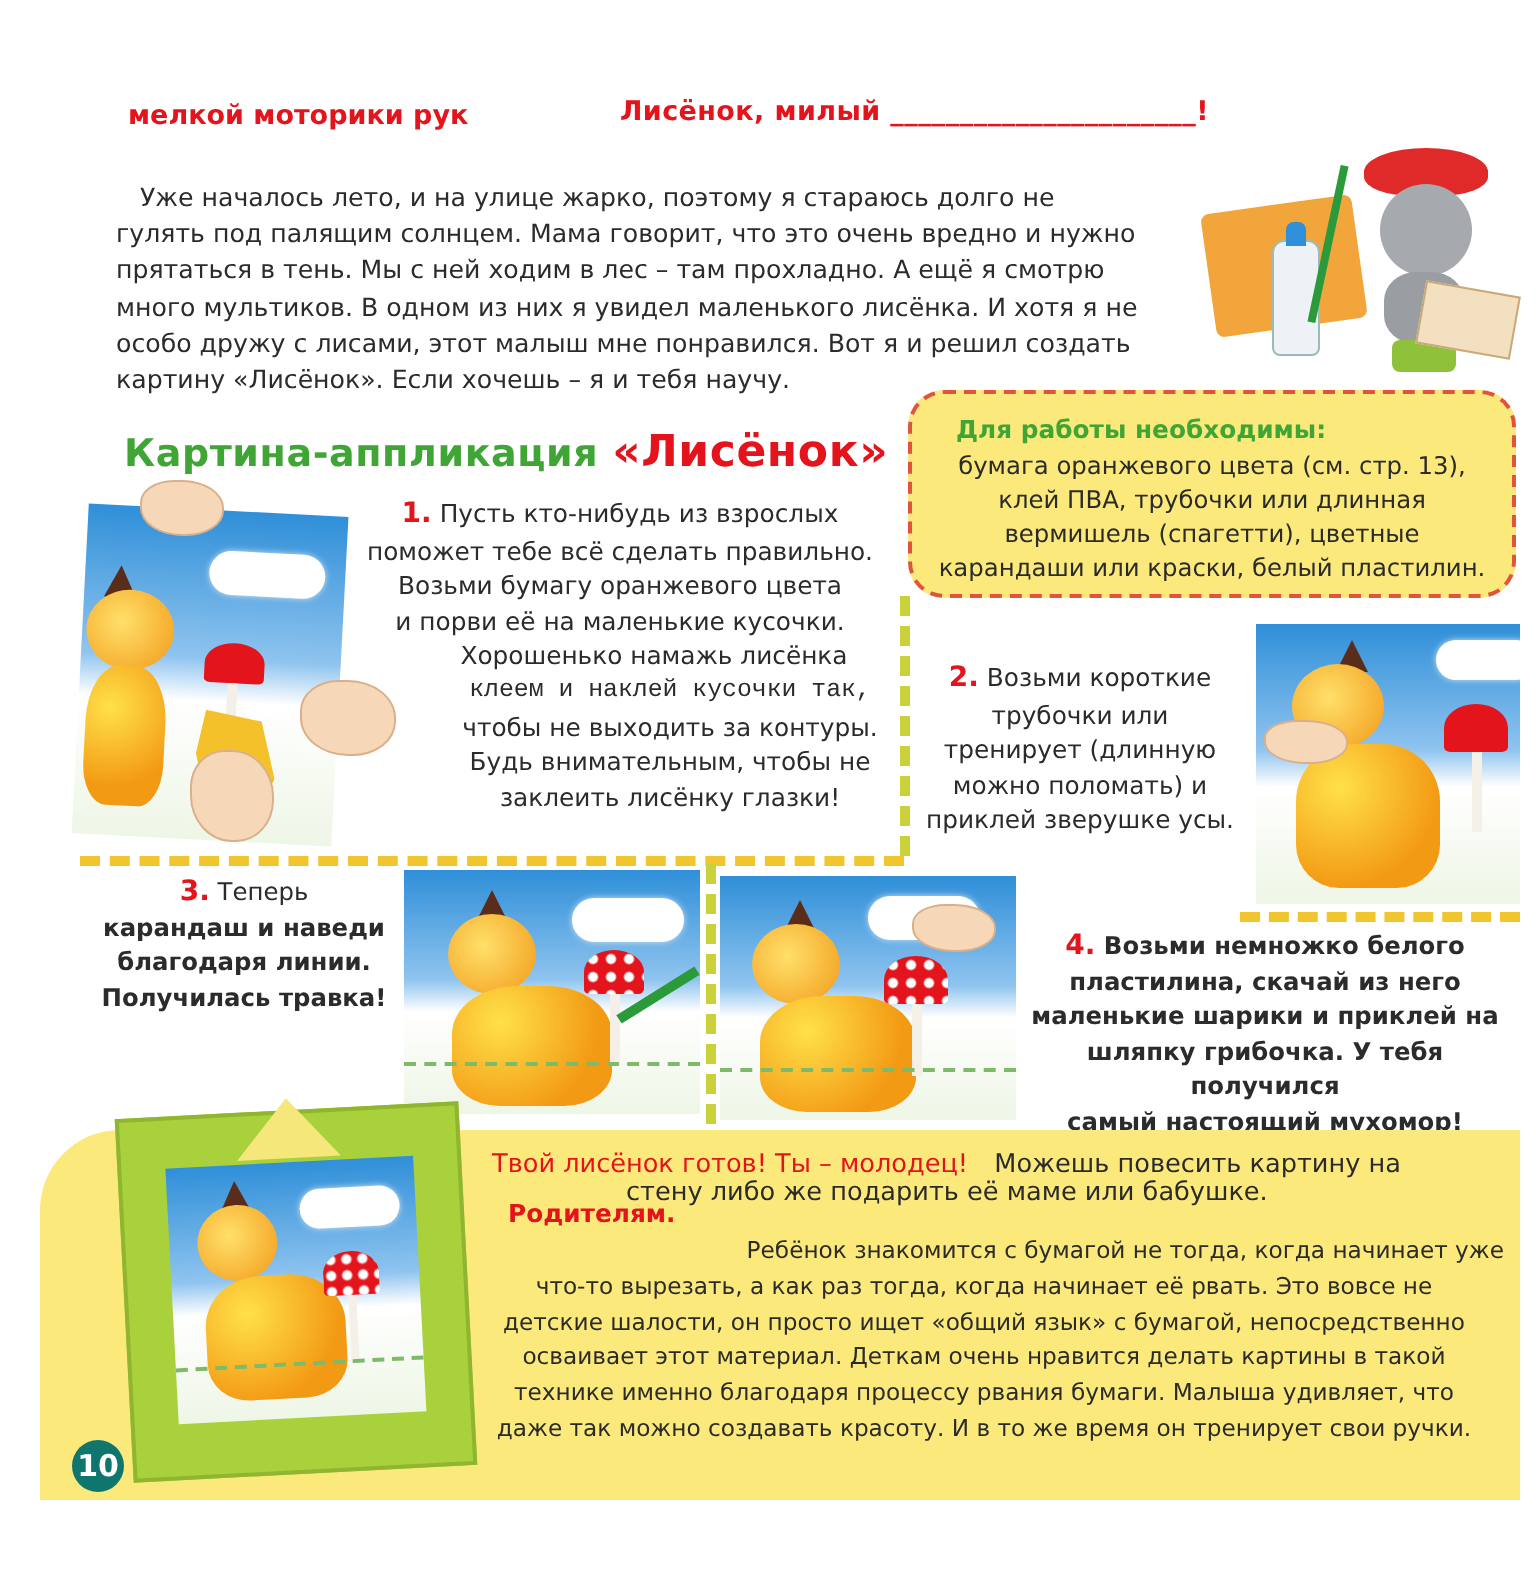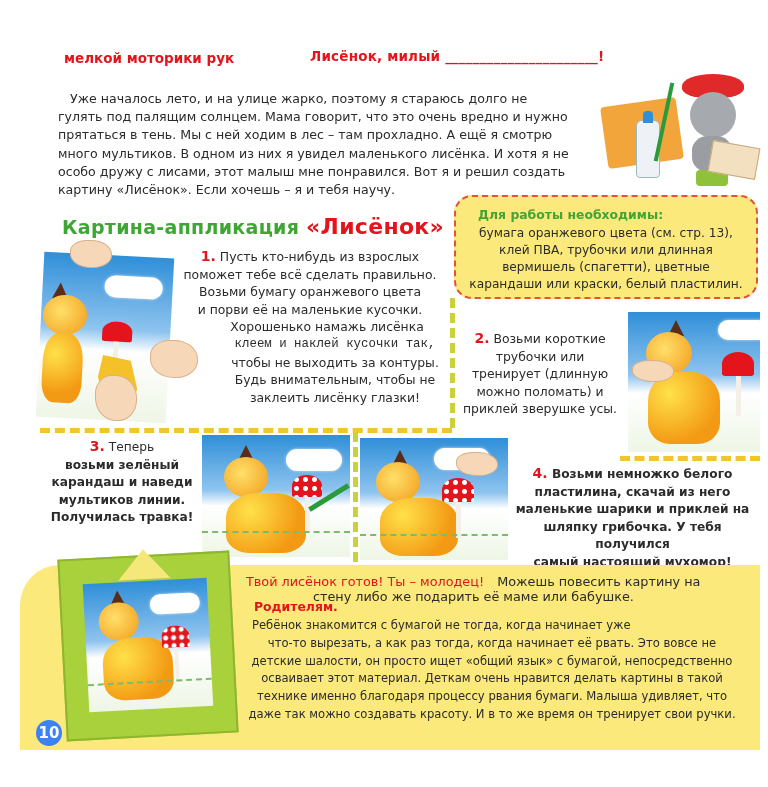--- a/index.html
+++ b/index.html
@@ -21,21 +21,21 @@
   .photo{background:linear-gradient(#2f8fd8 0%,#8fc4ef 45%,#ffffff 58%,#eef6e6 100%);overflow:hidden;}
   .cloud{background:#ffffff;border-radius:30px;box-shadow:0 0 3px #cfe2f2;}
   .fox{background:radial-gradient(circle at 30% 30%,#ffe14a,#f39a14 70%);border-radius:40% 40% 30% 30%;}
   .fox-head{background:radial-gradient(circle at 40% 40%,#ffe06a,#f29a19);border-radius:50%;}
   .ear{width:0;height:0;border-left:8px solid transparent;border-right:8px solid transparent;border-bottom:16px solid #5a2c1a;}
   .mush-cap{background:#e3141b;border-radius:50% 50% 10% 10%;}
   .mush-stem{background:#f4f0e8;}
   .grass{border-top:2px dashed #7dbb6b;}
   .bottom-band{background:#fbe97b;}
   .frame{background:#a9d13c;border:2px solid #8fb62e;}
-  .pagenum{background:#3b82f6;border-radius:50%;color:#fff;font-weight:bold;font-size:15px;display:flex;align-items:center;justify-content:center;}
+  .pagenum{background:#0f766e;border-radius:50%;color:#fff;font-weight:bold;font-size:15px;display:flex;align-items:center;justify-content:center;}
   .parents-title{font-weight:bold;color:#e3141b;font-size:12.4px;}
   .ready{color:#e3141b;font-size:12.8px;}
   .hang{color:#2b2b2b;font-size:12.8px;}
   .parents-text{font-size:11.6px;line-height:17.8px;color:#2b2b2b;text-align:center;}
   .hand{background:#f6d8b8;border:1px solid #d9b08c;border-radius:40% 50% 45% 50%;}
 </style>
 </head>
 <body>
 
 <div class="abs h-sec" style="left:64px;top:50px;">
@@ -123,23 +123,22 @@
   <div class="abs ear" style="left:40px;top:8px;"></div>
   <div class="abs fox-head" style="left:18px;top:20px;width:46px;height:42px;"></div>
   <div class="abs fox" style="left:20px;top:60px;width:72px;height:72px;"></div>
   <div class="abs mush-cap" style="left:94px;top:40px;width:32px;height:24px;"></div>
   <div class="abs mush-stem" style="left:108px;top:64px;width:5px;height:40px;"></div>
   <div class="abs hand" style="left:4px;top:48px;width:40px;height:20px;"></div>
 </div>
 
 <div class="abs step bold" style="left:42px;top:438px;width:160px;">
   <div style="font-weight:normal;"><span class="num">3.</span> <span>Теперь</span></div>
-  <div>возьми зелёный</div>
   <div>карандаш и наведи</div>
-  <div>мультиков линии.</div>
+  <div>благодаря линии.</div>
   <div>Получилась травка!</div>
 </div>
 
 <div class="abs photo" style="left:202px;top:435px;width:148px;height:122px;">
   <div class="abs cloud" style="left:84px;top:14px;width:56px;height:22px;"></div>
   <div class="abs ear" style="left:36px;top:10px;"></div>
   <div class="abs fox-head" style="left:22px;top:22px;width:44px;height:40px;"></div>
   <div class="abs fox" style="left:24px;top:58px;width:80px;height:60px;"></div>
   <div class="abs mush-cap" style="left:90px;top:40px;width:30px;height:22px;background:radial-gradient(circle,#fff 2px,transparent 3px) 0 0/9px 9px,#e3141b;"></div>
   <div class="abs mush-stem" style="left:103px;top:62px;width:5px;height:36px;"></div>
@@ -182,21 +181,21 @@
 </div>
 
 <div class="abs" style="left:246px;top:571px;width:500px;">
   <span class="ready">Твой лисёнок готов! Ты – молодец!</span>
   <span class="hang" style="margin-left:8px;">Можешь повесить картину на</span>
 </div>
 <div class="abs hang" style="left:313px;top:589px;">стену либо же подарить её маме или бабушке.</div>
 
 <div class="abs parents-title" style="left:254px;top:599px;">Родителям.</div>
 <div class="abs parents-text" style="left:232px;top:617px;width:520px;">
-  <div style="text-align:left;padding-left:20px;">Ребёнок знакомится с бумагой не тогда, когда начинает уже</div>
+  <div style="text-align:right;padding-left:40px;">Ребёнок знакомится с бумагой не тогда, когда начинает уже</div>
   <div>что-то вырезать, а как раз тогда, когда начинает её рвать. Это вовсе не</div>
   <div>детские шалости, он просто ищет «общий язык» с бумагой, непосредственно</div>
   <div>осваивает этот материал. Деткам очень нравится делать картины в такой</div>
   <div>технике именно благодаря процессу рвания бумаги. Малыша удивляет, что</div>
   <div>даже так можно создавать красоту. И в то же время он тренирует свои ручки.</div>
 </div>
 
 <div class="abs pagenum" style="left:36px;top:720px;width:26px;height:26px;">10</div>
 
 </body></html>

